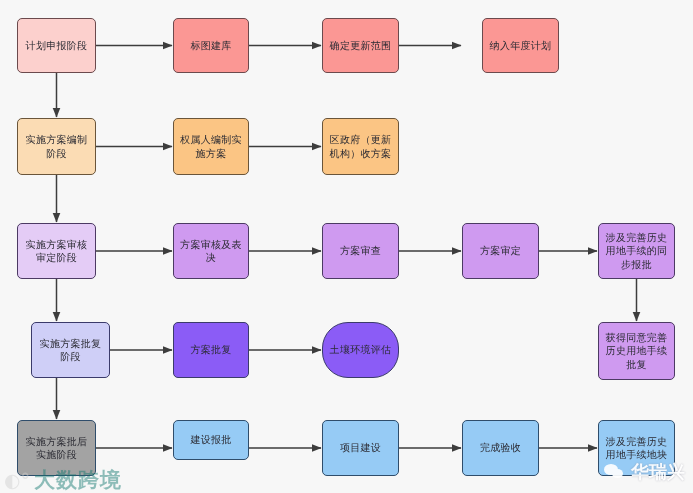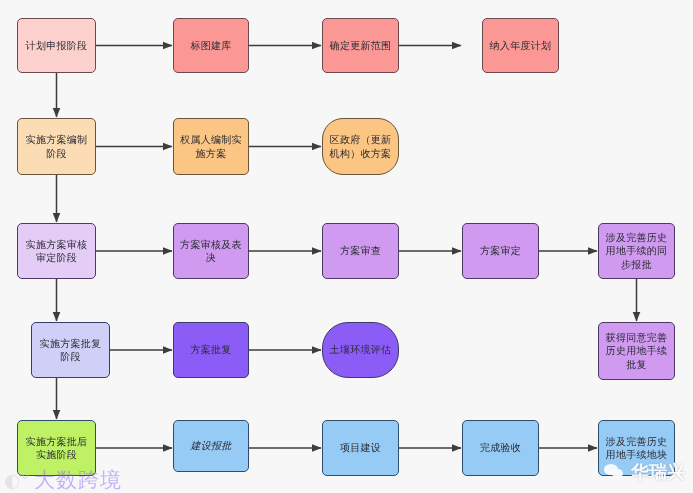--- a/index.html
+++ b/index.html
@@ -50,21 +50,21 @@
   }
   
   .c-pink     { background: #fcd0cd; border-color: #6b4a4d; }
   .c-salmon   { background: #fb9794; border-color: #6b4a4d; }
   .c-peach    { background: #fbdcb4; border-color: #6a553a; }
   .c-orange   { background: #fbc584; border-color: #6a553a; justify-content: center; }
   .c-lilac    { background: #e4ccf6; border-color: #4c3a63; }
   .c-purple   { background: #cf9af0; border-color: #4c3a63; }
   .c-periwink { background: #cfcff7; border-color: #3b3b6b; margin-left: 14px; }
   .c-violet   { background: #8b5cf6; border-color: #3b3b6b; }
-  .c-skyblue  { background: #bef264; border-color: #2f4d6b; }
+  .c-skyblue  { background: #a3a3a3; border-color: #2f4d6b; }
   .c-blue     { background: #96cbf5; border-color: #2f4d6b; }
 
   
   .watermark {
     position: absolute;
     pointer-events: none;
     user-select: none;
   }
   #watermark-left {
     left: 4px;
@@ -75,22 +75,22 @@
     opacity: 0.45;
   }
   #watermark-left .wm-logo {
     font-size: 19px;
     color: #cfcfcf;
     font-weight: bold;
     line-height: 1;
   }
   #watermark-left .wm-text {
     font-size: 21px;
-    color: #8b5cf6;
-    font-weight: normal;
+    color: #0f766e;
+    font-weight: bold;
     letter-spacing: 1px;
     line-height: 1;
   }
   #watermark-right {
     right: 8px;
     bottom: 12px;
     display: flex;
     align-items: flex-start;
     gap: 6px;
     opacity: 0.92;
@@ -170,21 +170,21 @@
       </div>
       <div class="node c-salmon" style="left: 462px; top: 18px; width: 77px; height: 55px; margin-left: 20px;">
         <span>纳入年度计划</span>
       </div>
       <div class="node c-peach" style="left: 17px; top: 118px; width: 79px; height: 57px;">
         <span>实施方案编制阶段</span>
       </div>
       <div class="node c-orange" style="left: 173px; top: 118px; width: 76px; height: 57px;">
         <span>权属人编制实施方案</span>
       </div>
-      <div class="node c-orange" style="left: 322px; top: 118px; width: 77px; height: 57px; border-radius: 21px;">
+      <div class="node c-orange" style="left: 322px; top: 118px; width: 77px; height: 57px;">
         <span>区政府（更新机构）收方案</span>
       </div>
       <div class="node c-lilac" style="left: 17px; top: 223px; width: 79px; height: 56px;">
         <span>实施方案审核审定阶段</span>
       </div>
       <div class="node c-purple" style="left: 173px; top: 223px; width: 76px; height: 56px;">
         <span>方案审核及表决</span>
       </div>
       <div class="node c-purple" style="left: 322px; top: 223px; width: 77px; height: 56px;">
         <span>方案审查</span>
@@ -203,21 +203,21 @@
       </div>
       <div class="node c-violet" style="left: 173px; top: 322px; width: 76px; height: 56px;">
         <span>方案批复</span>
       </div>
       <div class="node c-violet" style="left: 322px; top: 322px; width: 77px; height: 56px; border-radius: 26px;">
         <span>土壤环境评估</span>
       </div>
       <div class="node c-skyblue" style="left: 17px; top: 420px; width: 79px; height: 56px;">
         <span>实施方案批后实施阶段</span>
       </div>
-      <div class="node c-blue" style="left: 173px; top: 420px; width: 76px; height: 52px; font-style: italic;">
+      <div class="node c-blue" style="left: 173px; top: 420px; width: 76px; height: 40px;">
         <span>建设报批</span>
       </div>
       <div class="node c-blue" style="left: 322px; top: 420px; width: 77px; height: 56px;">
         <span>项目建设</span>
       </div>
       <div class="node c-blue" style="left: 462px; top: 420px; width: 77px; height: 56px;">
         <span>完成验收</span>
       </div>
       <div class="node c-blue" style="left: 598px; top: 420px; width: 77px; height: 56px;">
         <span>涉及完善历史用地手续地块</span>

